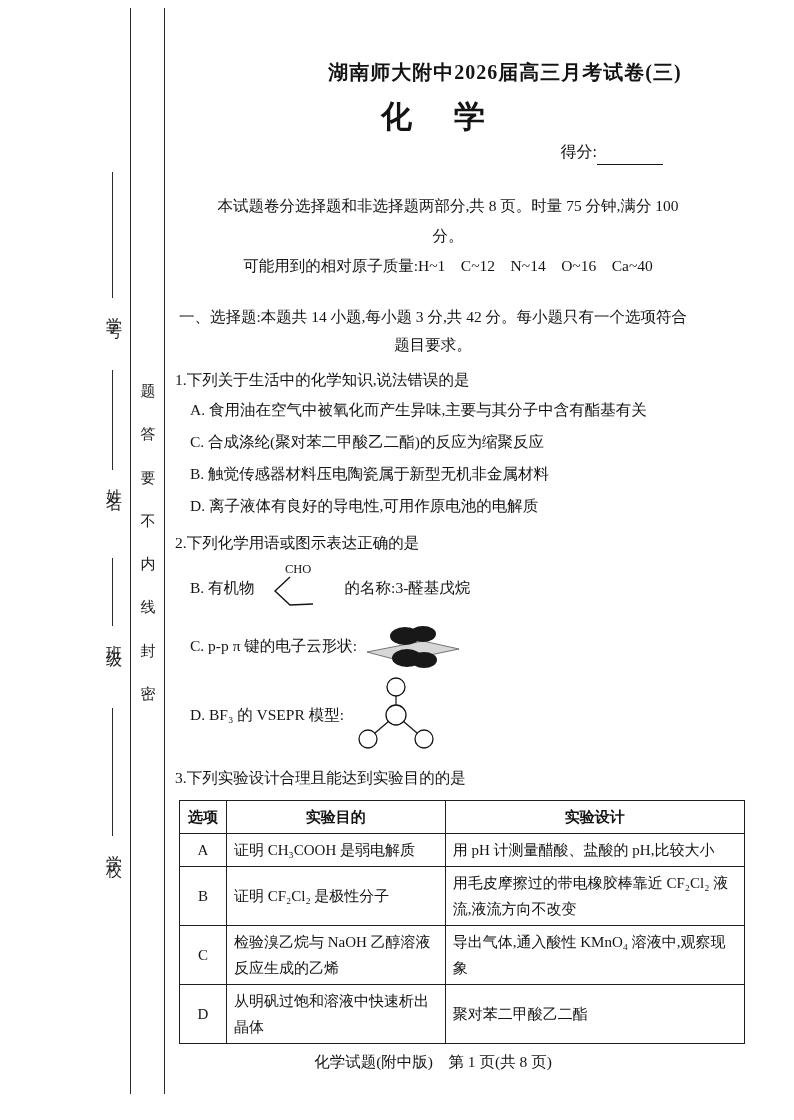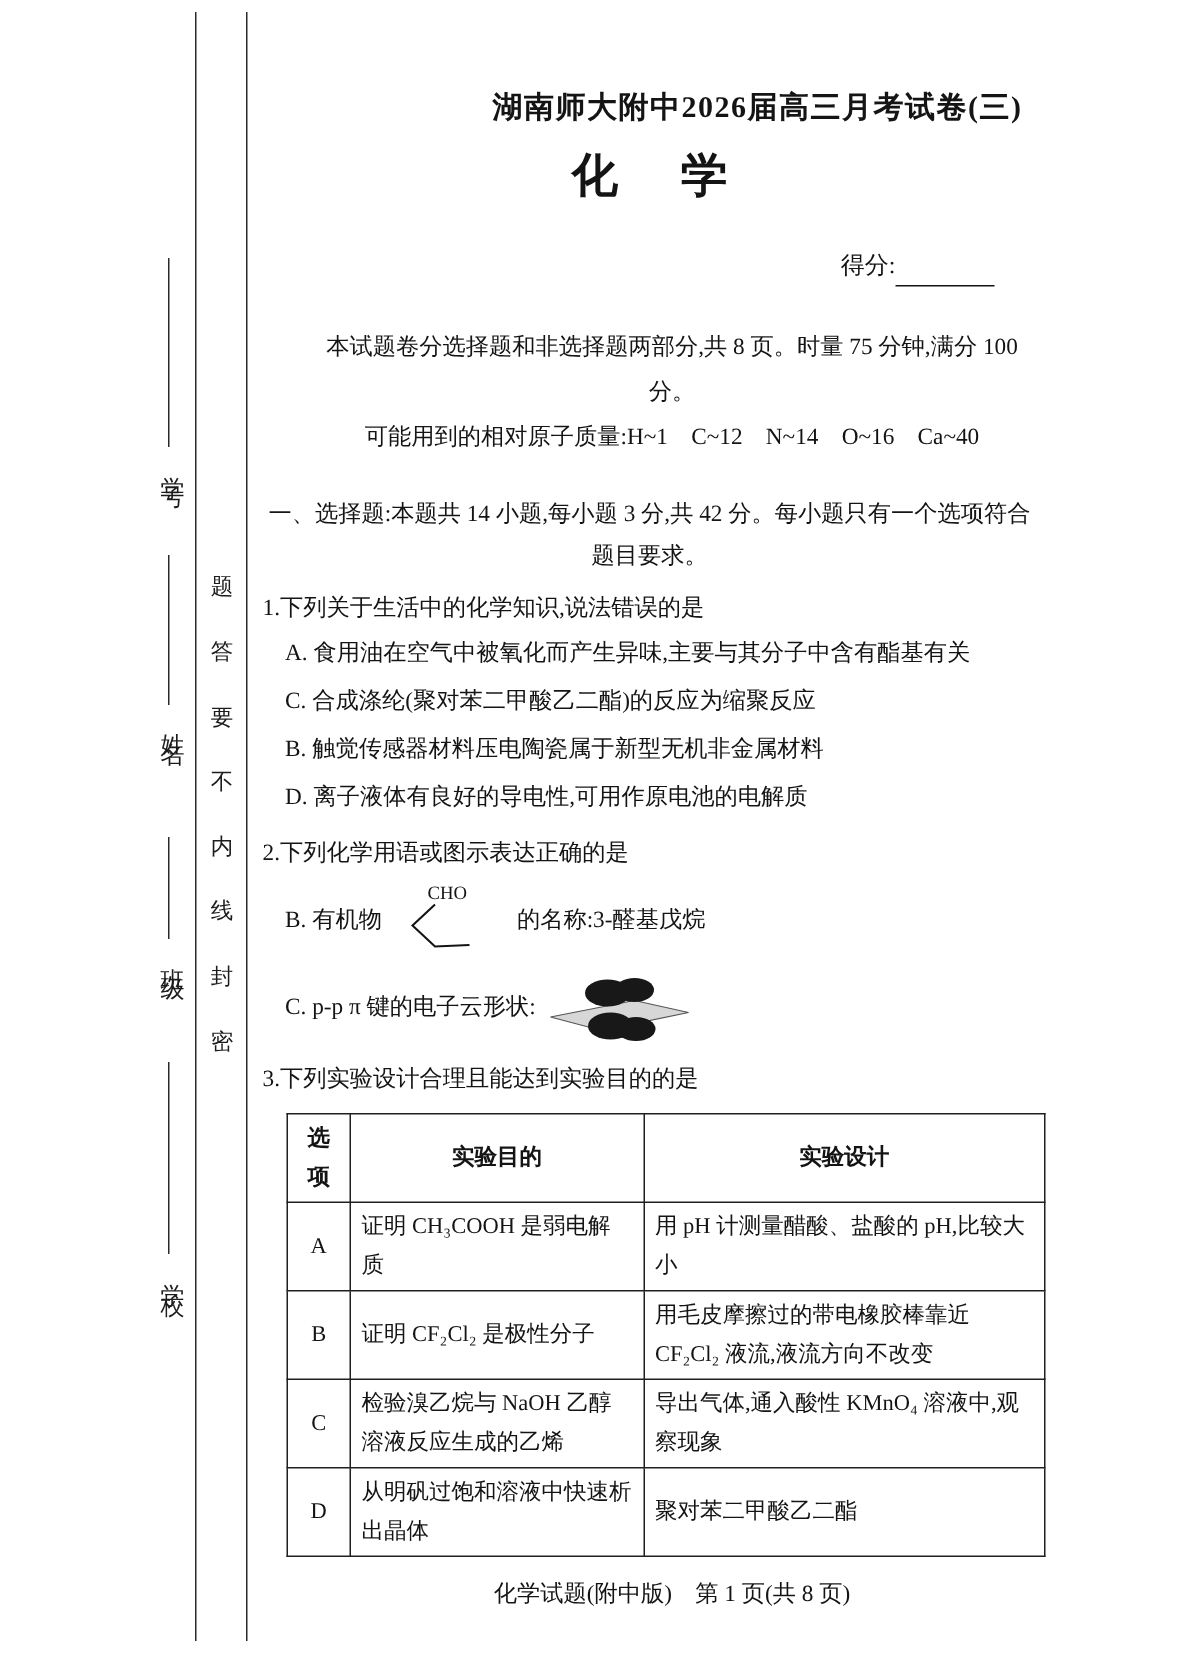--- a/index.html
+++ b/index.html
@@ -29,42 +29,42 @@
   .seal-text {
     position:absolute; left:137px; top:382px; height:322px; width:22px;
     display:flex; flex-direction:column; justify-content:space-between; align-items:center;
     font-size:15px; color:#1c1c1c;
   }
 
   
   .content { position:absolute; left:175px; top:59px; width:516px; font-size:15.5px; line-height:26px; }
   .exam-title { text-align:center; font-weight:bold; font-size:20px; letter-spacing:1px; transform:translateX(72px); white-space:nowrap; }
   .subject-title { text-align:center; font-size:31px; font-weight:bold; letter-spacing:42px; text-indent:42px; margin-top:12px; line-height:40px; }
-  .score-row { text-align:right; padding-right:28px; margin-top:28px; font-size:16px; }
+  .score-row { text-align:right; padding-right:28px; margin-top:2px; font-size:16px; }
   .score-blank { display:inline-block; width:66px; height:1.05em; border-bottom:1.3px solid #141414; vertical-align:bottom; }
   .intro { margin-top:26px; padding-left:30px;text-align:center; }
   .intro-line { line-height:30px; white-space:pre-wrap; }
   .sec-heading { margin-top:22px; font-weight:normal; line-height:28px;text-align:center; }
   .stem { margin-top:7px; line-height:28px; }
   .options { padding-left:15px; }
   .options .opt { line-height:32px; }
   .q2-row { display:flex; align-items:center; padding-left:15px; }
   .q2-line { line-height:30px; padding-left:15px; }
   .formula { letter-spacing:0.5px; }
   .fig { flex:0 0 auto; margin:2px 6px; }
 
   
-  table.exp { border-collapse:collapse; margin-top:8px; margin-left:16px; width:506px; font-size:15px; }
+  table.exp { border-collapse:collapse; margin-top:8px; margin-left:4px; width:566px; font-size:15px; }
   table.exp th, table.exp td { border:1.2px solid #1f1f1f; padding:3px 7px; line-height:26px; vertical-align:middle; }
   table.exp th { font-weight:bold; text-align:center; height:30px; }
   td.opt-cell { text-align:center; width:42px; }
   td.purpose-cell { width:196px; }
   td.design-cell  { width:268px; }
 
-  .footer { position:absolute; left:190px; top:1052px; width:516px; text-align:center; font-size:15.5px; }
+  .footer { position:absolute; left:175px; top:1052px; width:516px; text-align:center; font-size:15.5px; }
 </style>
 </head>
 <body>
 
 <div class="page">
 
   <div class="v-line seal-line-left"></div>
   <div class="v-line seal-line-right"></div>
 
   <div class="blank-line bl1"></div>
@@ -130,20 +130,32 @@
       <span>C. p-p π 键的电子云形状:</span>
       <svg class="fig" width="100" height="50" viewBox="0 0 100 50">
         <polygon points="4,31 60,20 96,28 38,40" fill="#d7d7d7" stroke="#555" stroke-width="0.8"></polygon>
         <ellipse cx="42" cy="15" rx="15" ry="9" fill="#181818"></ellipse>
         <ellipse cx="60" cy="13" rx="13" ry="8" fill="#181818"></ellipse>
         <ellipse cx="44" cy="37" rx="15" ry="9" fill="#181818"></ellipse>
         <ellipse cx="61" cy="39" rx="13" ry="8" fill="#181818"></ellipse>
       </svg>
     </div>
 
+    <div class="q2-row">
+      <span>D. BF₃ 的 VSEPR 模型:</span>
+      <svg class="fig" width="92" height="80" viewBox="0 0 92 80">
+        <line x1="46" y1="40" x2="46" y2="12" stroke="#141414" stroke-width="1.2"></line>
+        <line x1="46" y1="40" x2="18" y2="64" stroke="#141414" stroke-width="1.2"></line>
+        <line x1="46" y1="40" x2="74" y2="64" stroke="#141414" stroke-width="1.2"></line>
+        <circle cx="46" cy="12" r="9" fill="#ffffff" stroke="#141414" stroke-width="1.3"></circle>
+        <circle cx="46" cy="40" r="10" fill="#ffffff" stroke="#141414" stroke-width="1.3"></circle>
+        <circle cx="18" cy="64" r="9" fill="#ffffff" stroke="#141414" stroke-width="1.3"></circle>
+        <circle cx="74" cy="64" r="9" fill="#ffffff" stroke="#141414" stroke-width="1.3"></circle>
+      </svg>
+    </div>
 
     <div class="stem">3.下列实验设计合理且能达到实验目的的是</div>
 
     <table class="exp">
       <tbody>
           <tr>
         <th>选项</th>
         <th>实验目的</th>
         <th>实验设计</th>
       </tr>

